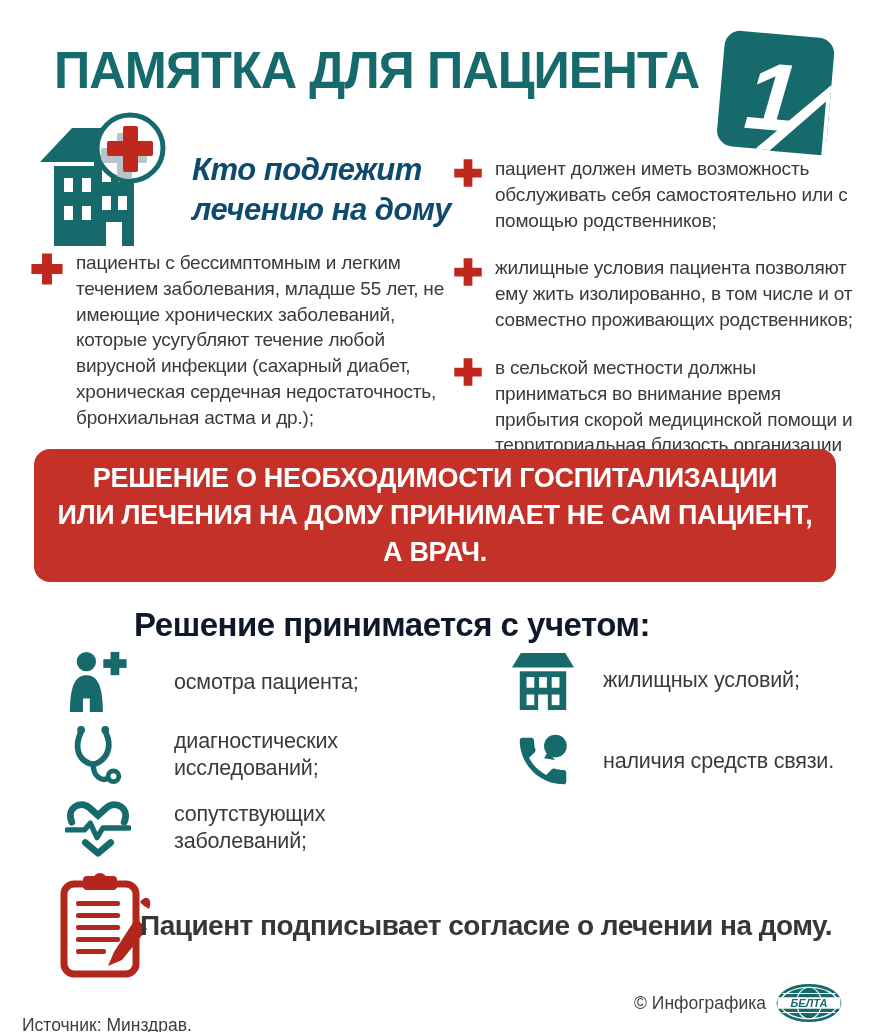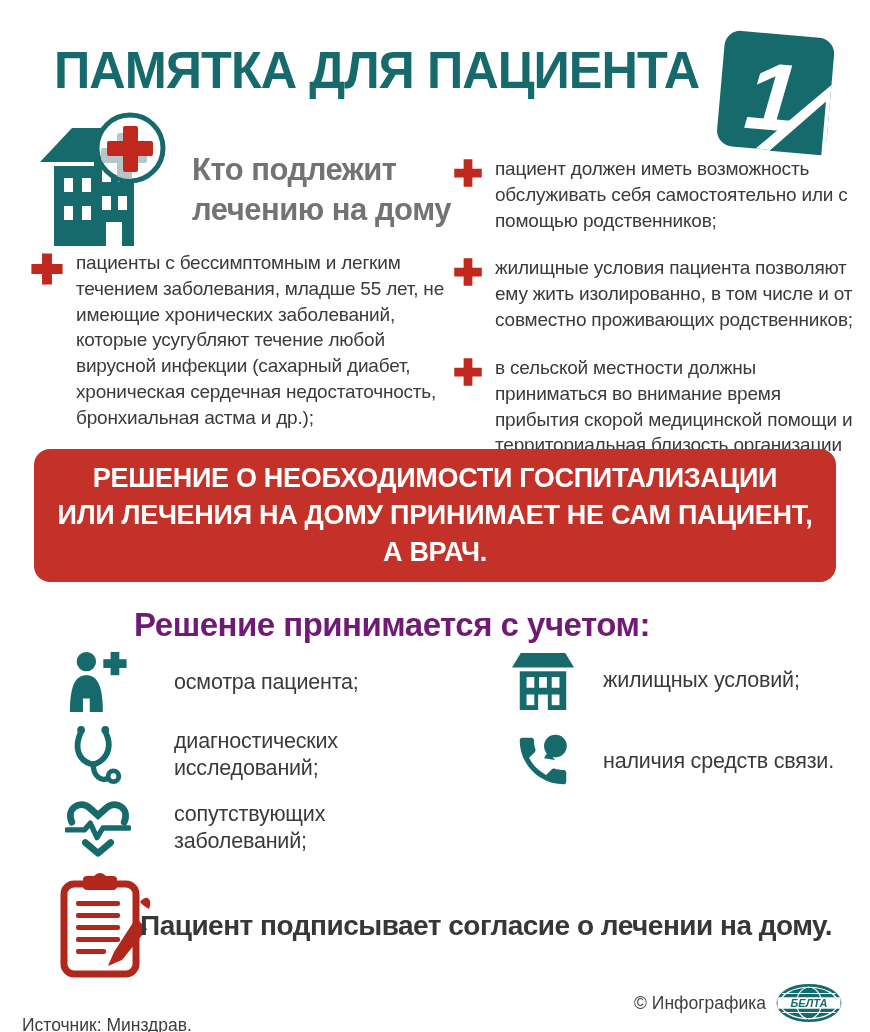--- a/index.html
+++ b/index.html
@@ -28,42 +28,42 @@
   .page-title{
     position:absolute;left:54px;top:40px;z-index:2;
     font-size:52px;font-weight:bold;letter-spacing:-1px;color:var(--teal);
     white-space:nowrap;transform:scaleX(.97);transform-origin:left;
     text-shadow:-3px 0 0 #fff,3px 0 0 #fff,0 -3px 0 #fff,0 3px 0 #fff,-2px -2px 0 #fff,2px 2px 0 #fff,-2px 2px 0 #fff,2px -2px 0 #fff;
   }
 
   .hospital-icon{position:absolute;left:38px;top:112px;}
   .who-heading{
     position:absolute;left:192px;top:150px;width:300px;
-    font-size:31px;font-weight:bold;line-height:1.3;color:#737373;letter-spacing:-.5px;
+    font-size:31px;font-weight:bold;line-height:1.3;color:#0c4a6e;letter-spacing:-.5px;font-style:italic;
   }
 
   .bullet-item{display:flex;align-items:flex-start;}
   .bullet-cross{flex:0 0 auto;margin-top:2px;}
   .bullet-text{font-size:19px;line-height:1.36;letter-spacing:-.2px;color:var(--text-dark);}
 
   .who-left{position:absolute;left:30px;top:250px;width:420px;}
   .who-left .bullet-cross{margin-right:12px;}
   .who-right{position:absolute;left:453px;top:156px;width:412px;display:flex;flex-direction:column;gap:22px;}
   .who-right .bullet-cross{margin-right:12px;}
 
   .banner{
     position:absolute;left:34px;top:449px;width:802px;height:133px;
     background:var(--banner-red);border-radius:16px;
     display:flex;flex-direction:column;align-items:center;justify-content:center;gap:4px;
   }
   .banner-line{color:#fff;font-size:27px;font-weight:bold;letter-spacing:-.3px;line-height:1.22;text-align:center;}
 
   .decision-heading{
     position:absolute;left:0;top:606px;width:784px;text-align:center;
-    font-size:33px;font-weight:bold;letter-spacing:-.5px;color:#701a75;
+    font-size:33px;font-weight:bold;letter-spacing:-.5px;color:#0f172a;
   }
 
   .decision-col{position:absolute;display:flex;flex-direction:column;}
   .decision-col.left{left:60px;top:648px;width:400px;gap:5px;}
   .decision-col.right{left:505px;top:646px;width:360px;gap:13px;}
   .decision-row{display:flex;align-items:center;height:68px;}
   .decision-icon{flex:0 0 auto;display:flex;align-items:center;justify-content:center;width:76px;}
   .decision-col.left .decision-label{margin-left:38px;}
   .decision-col.right .decision-label{margin-left:22px;}
   .decision-label{font-size:21.5px;letter-spacing:-.2px;line-height:1.25;color:var(--text-dark);}

